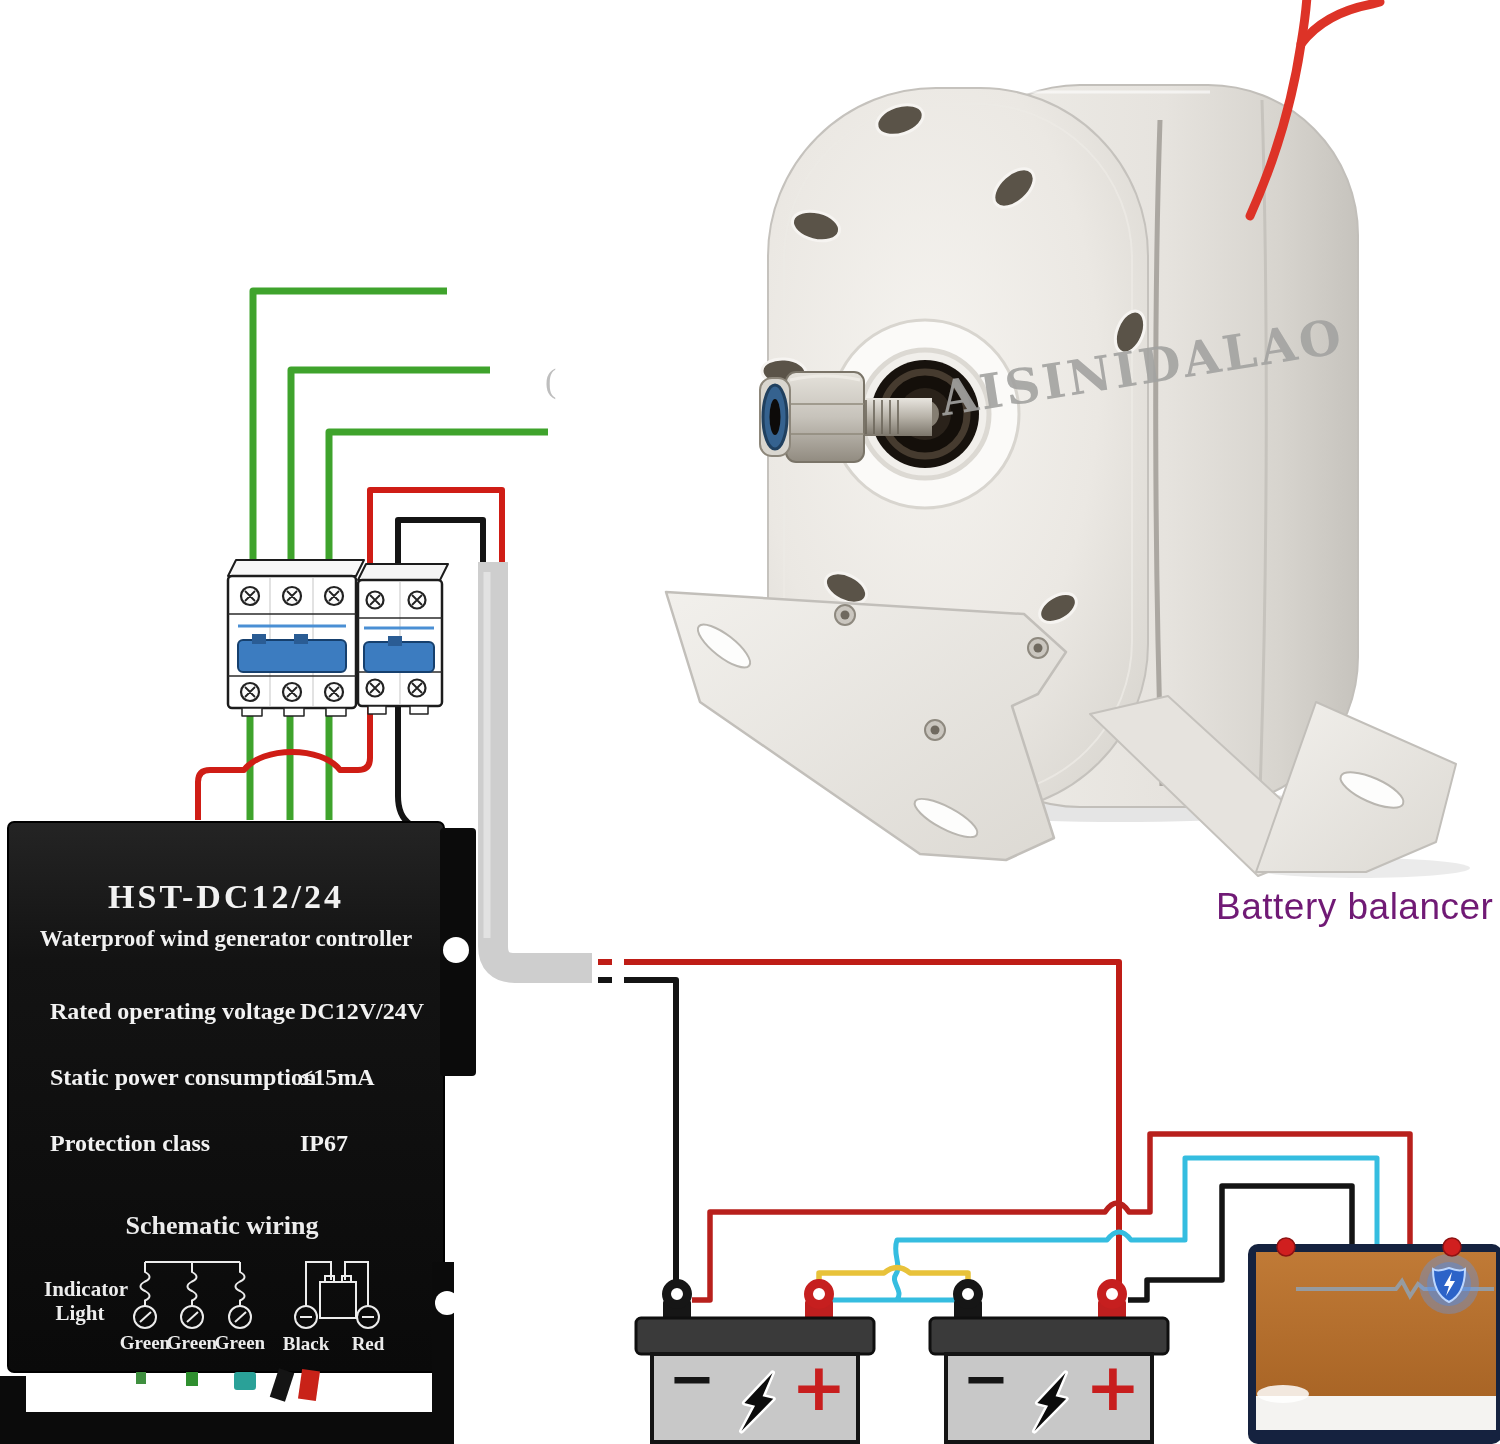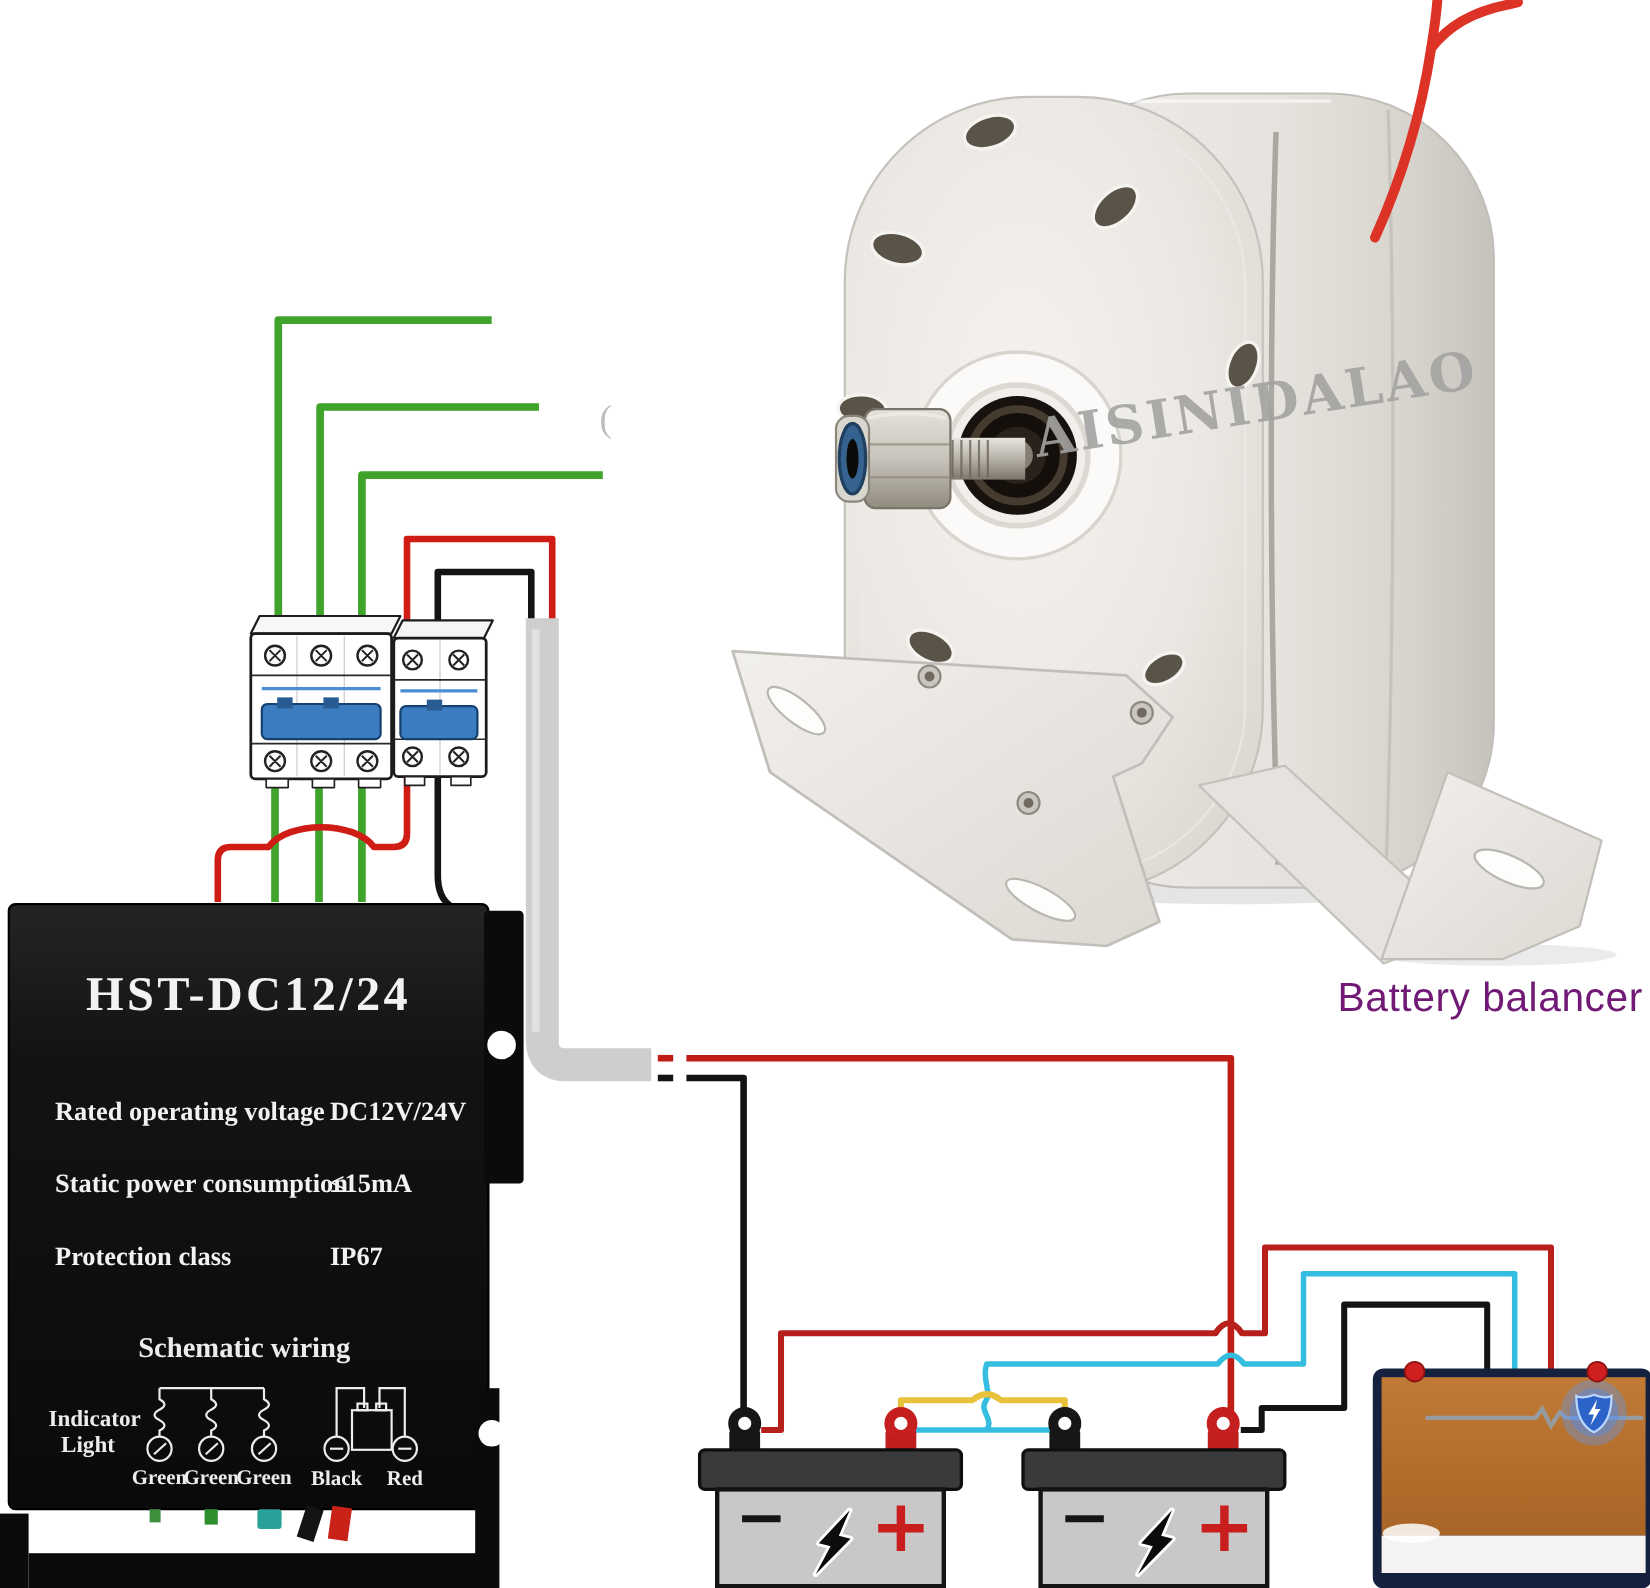--- a/index.html
+++ b/index.html
@@ -3,21 +3,21 @@
 <meta charset="utf-8">
 <style>
   html,body{margin:0;padding:0;background:#fff;}
   .stage{position:relative;width:1500px;height:1444px;background:#ffffff;overflow:hidden;
          font-family:"Liberation Sans",sans-serif;}
   .stage svg{position:absolute;left:0;top:0;}
   
   .controller-label{position:absolute;left:8px;top:822px;width:436px;height:550px;
                     color:#f2f2f2;font-family:"Liberation Serif",serif;font-weight:bold;}
   .ctrl-title{position:absolute;top:56px;left:0;width:100%;text-align:center;
-              font-size:44px;letter-spacing:3px;}
+              font-size:34px;letter-spacing:3px;}
   .ctrl-subtitle{position:absolute;top:104px;left:0;width:100%;text-align:center;
                  font-size:23px;letter-spacing:0px;white-space:nowrap;}
   .spec-row{position:absolute;left:30px;width:402px;height:34px;font-size:24px;}
   .spec-row .spec-label{position:absolute;left:12px;top:0;white-space:nowrap;}
   .spec-row .spec-value{position:absolute;left:262px;top:0;white-space:nowrap;}
   .row1{top:176px;} .row2{top:242px;} .row3{top:308px;}
   .balancer-caption{position:absolute;left:1216px;top:886px;font-size:37px;color:#701a75;
                     letter-spacing:0.5px;white-space:nowrap;}
   text{font-family:"Liberation Serif",serif;}
   .schem-text{fill:#ececec;font-weight:bold;}
@@ -315,20 +315,21 @@
       <path d="M 1449 1268 C 1457 1271 1462 1271 1465 1269 C 1465 1286 1459 1297 1449 1302 C 1439 1297 1433 1286 1433 1269 C 1436 1271 1441 1271 1449 1268 Z" fill="#2c63c8" stroke="#bcd7ff" stroke-width="2"></path>
       <path d="M 3 -12 L -5 2 L 0 2 L -3 12 L 6 -3 L 1 -3 Z" transform="translate(1449,1284)" fill="#ffffff"></path>
     </g>
     <circle cx="1286" cy="1247" r="9" fill="#d01f1f" stroke="#8e1212" stroke-width="1.5"></circle>
     <circle cx="1452" cy="1247" r="9" fill="#d01f1f" stroke="#8e1212" stroke-width="1.5"></circle>
   </g>
 </svg>
 
   <div class="controller-label">
     <div class="ctrl-title">HST-DC12/24</div>
+    <div class="ctrl-subtitle">Waterproof wind generator controller</div>
     <div class="spec-row row1">
       <span class="spec-label">Rated operating voltage</span>
       <span class="spec-value">DC12V/24V</span>
     </div>
     <div class="spec-row row2">
       <span class="spec-label">Static power consumption</span>
       <span class="spec-value">≤15mA</span>
     </div>
     <div class="spec-row row3">
       <span class="spec-label">Protection class</span>

